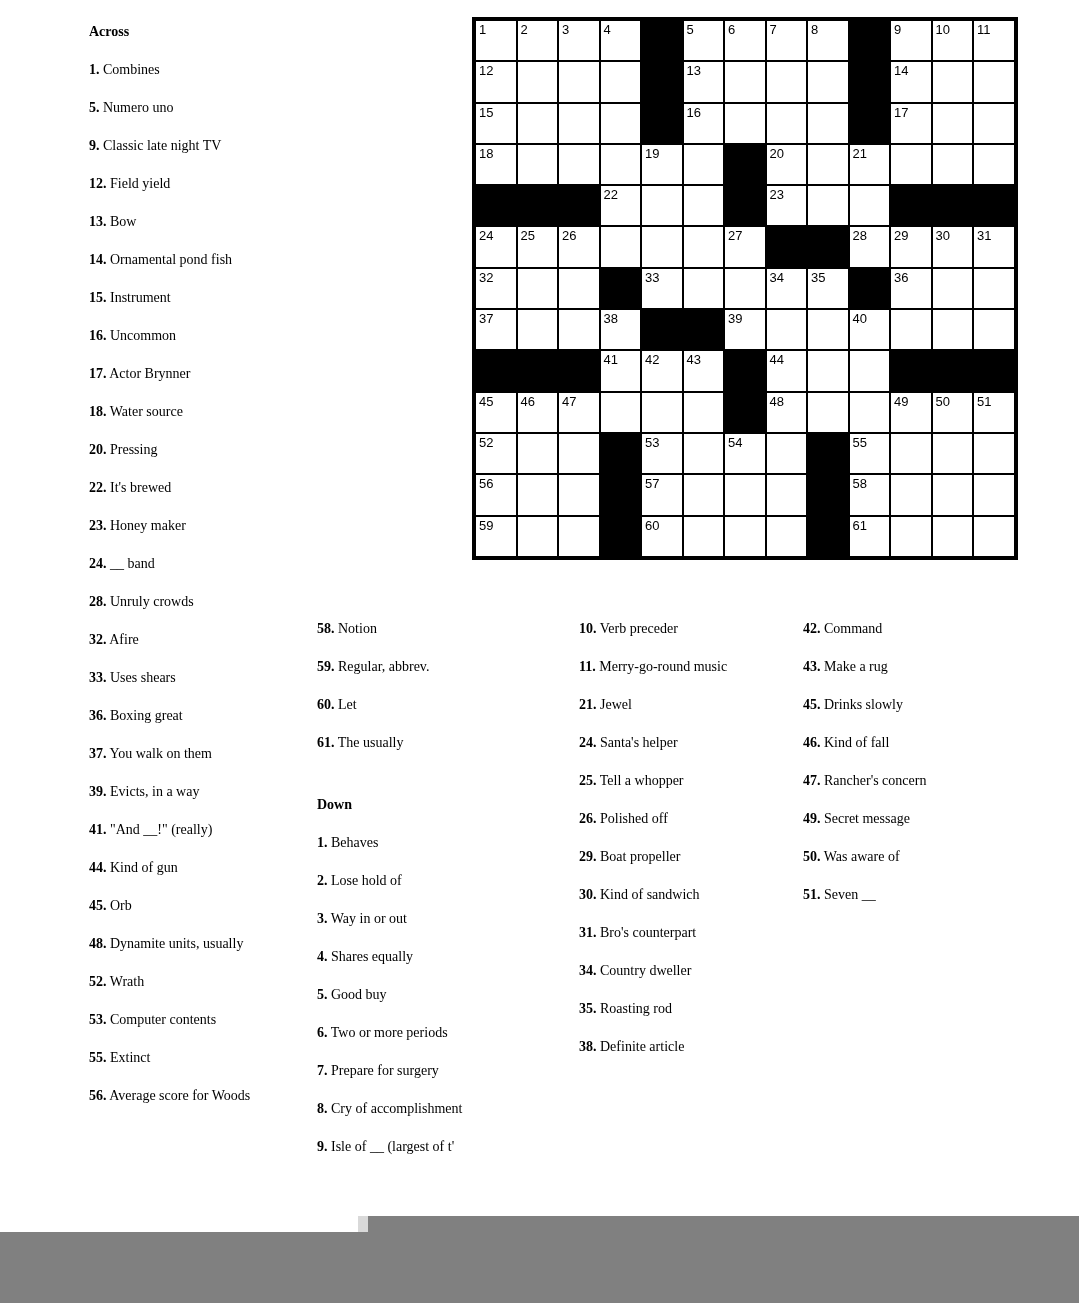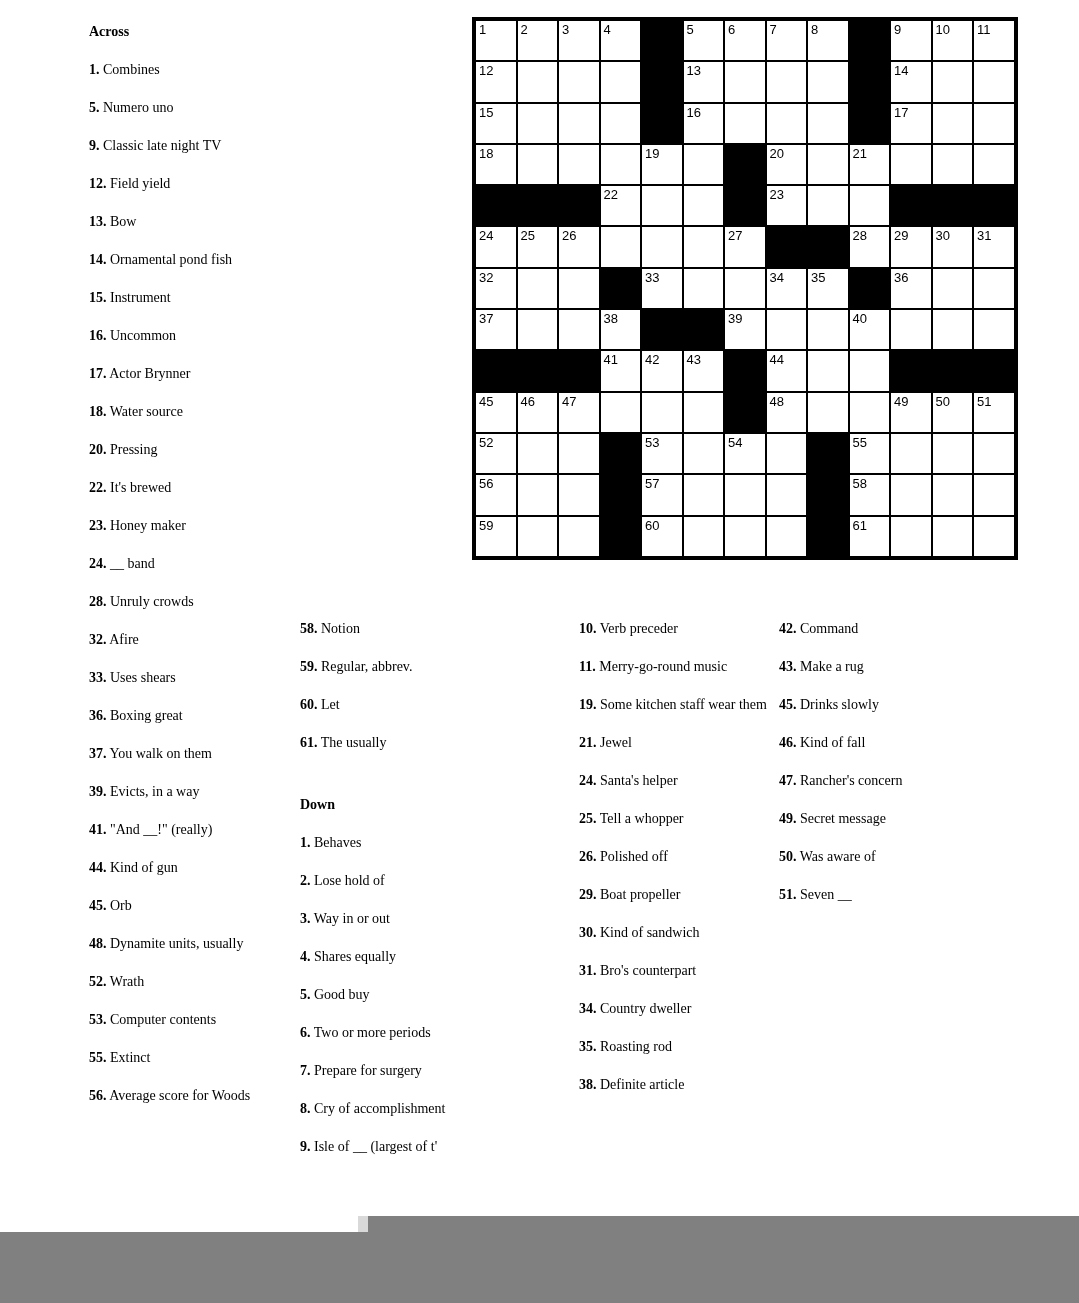--- a/index.html
+++ b/index.html
@@ -6,23 +6,23 @@
     body {
       width: 1079px; height: 1303px; position: relative; overflow: hidden;
       background: #ffffff; color: #000;
       font-family: "Liberation Serif", "DejaVu Serif", serif;
     }
     .col { position: absolute; font-size: 14px; line-height: 26px; }
     .col .heading { font-weight: bold; margin-bottom: 12px; height: 26px; }
     .col .clue { margin-bottom: 12px; }
     .col .num { font-weight: bold; }
     #col1 { left: 89px; top: 19px; width: 215px; }
-    #col2 { left: 300px; top: 616px; width: 215px; }
+    #col2 { left: 317px; top: 616px; width: 215px; }
     #col3 { left: 579px; top: 616px; width: 215px; }
-    #col4 { left: 779px; top: 616px; width: 215px; }
+    #col4 { left: 803px; top: 616px; width: 215px; }
     .spacer { height: 24px; }
 
     #grid {
       position: absolute; left: 472px; top: 17px;
       display: grid;
       grid-template-columns: repeat(13, 41.5px);
       grid-template-rows: repeat(13, 41.3px);
       border: 3px solid #000;
       background: #000;
       gap: 0;
@@ -100,21 +100,20 @@
     <div class="clue"><span class="num">4.</span> <span>Shares equally</span></div>
     <div class="clue"><span class="num">5.</span> <span>Good buy</span></div>
     <div class="clue"><span class="num">6.</span> <span>Two or more periods</span></div>
     <div class="clue"><span class="num">7.</span> <span>Prepare for surgery</span></div>
     <div class="clue"><span class="num">8.</span> <span>Cry of accomplishment</span></div>
     <div class="clue"><span class="num">9.</span> <span>Isle of __ (largest of t'</span></div>
   </div>
 <div id="col3" class="col">
     <div class="clue"><span class="num">10.</span> <span>Verb preceder</span></div>
     <div class="clue"><span class="num">11.</span> <span>Merry-go-round music</span></div>
-    <div class="clue"><span class="num">19.</span> <span>Some kitchen staff wear them</span></div>
     <div class="clue"><span class="num">21.</span> <span>Jewel</span></div>
     <div class="clue"><span class="num">24.</span> <span>Santa's helper</span></div>
     <div class="clue"><span class="num">25.</span> <span>Tell a whopper</span></div>
     <div class="clue"><span class="num">26.</span> <span>Polished off</span></div>
     <div class="clue"><span class="num">29.</span> <span>Boat propeller</span></div>
     <div class="clue"><span class="num">30.</span> <span>Kind of sandwich</span></div>
     <div class="clue"><span class="num">31.</span> <span>Bro's counterpart</span></div>
     <div class="clue"><span class="num">34.</span> <span>Country dweller</span></div>
     <div class="clue"><span class="num">35.</span> <span>Roasting rod</span></div>
     <div class="clue"><span class="num">38.</span> <span>Definite article</span></div>

